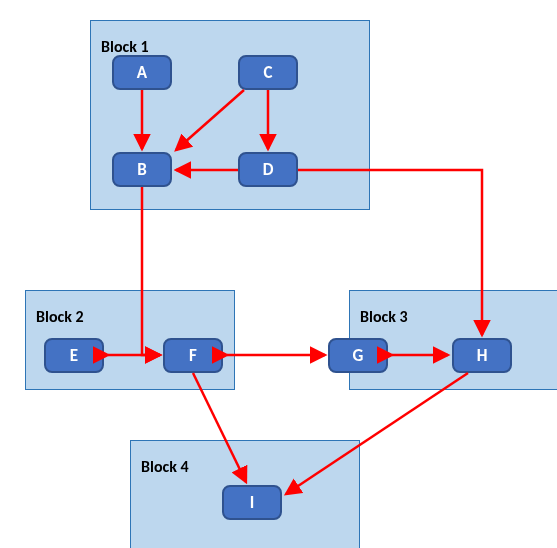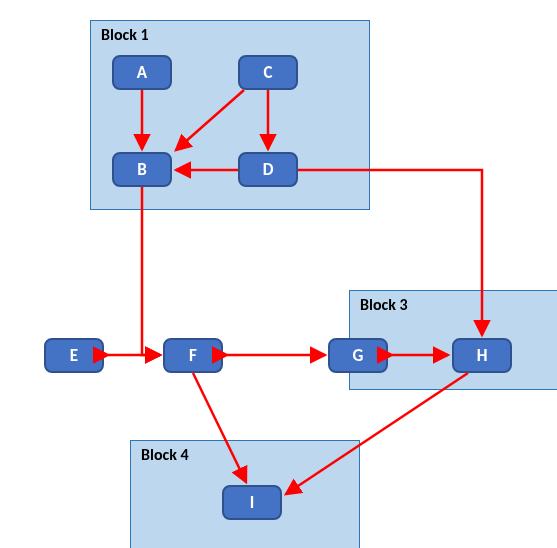--- a/index.html
+++ b/index.html
@@ -16,21 +16,21 @@
     height: 548px;
   }
   .block {
     position: absolute;
     background: #bdd7ee;
     border: 1px solid #2e75b6;
     box-sizing: border-box;
   }
   .block-label {
     position: absolute;
-    top: 4px;
+    top: 16px;
     left: 10px;
     font-size: 16px;
     font-weight: bold;
     color: #000;
   }
   .node {
     position: absolute;
     background: #4472c4;
     border: 2px solid #2f528f;
     border-radius: 8px;
@@ -53,20 +53,23 @@
 </style>
 </head>
 <body>
 
 <div class="canvas">
 
   <div class="block" style="left:90px; top:20px; width:280px; height:190px;">
     <div class="block-label">Block 1</div>
   </div>
 
+  <div class="block" style="left:25px; top:290px; width:210px; height:100px;">
+    <div class="block-label">Block 2</div>
+  </div>
 
   <div class="block" style="left:310px; top:290px; width:256px; height:100px;margin-left:39px;">
     <div class="block-label">Block 3</div>
   </div>
 
   <div class="block" style="left:130px; top:440px; width:230px; height:117px;">
     <div class="block-label">Block 4</div>
   </div>
 
   <div class="node" style="left:112px; top:55px; width:60px; height:35px;">

